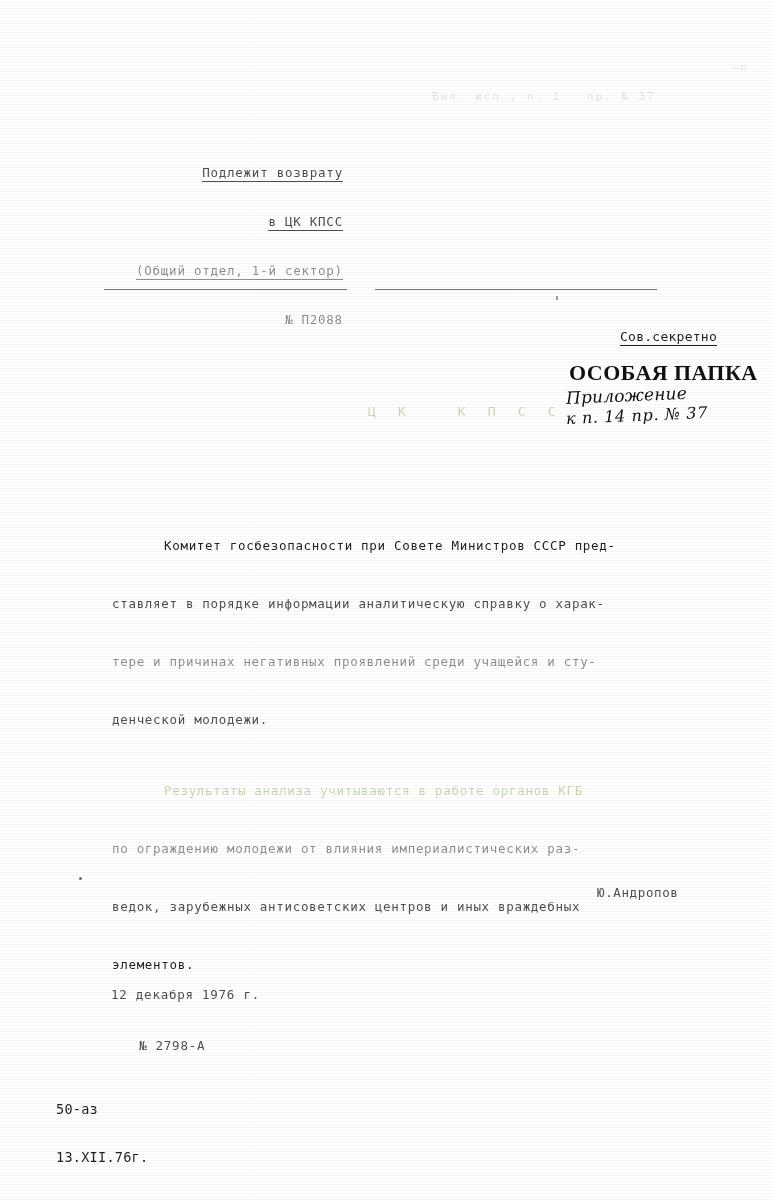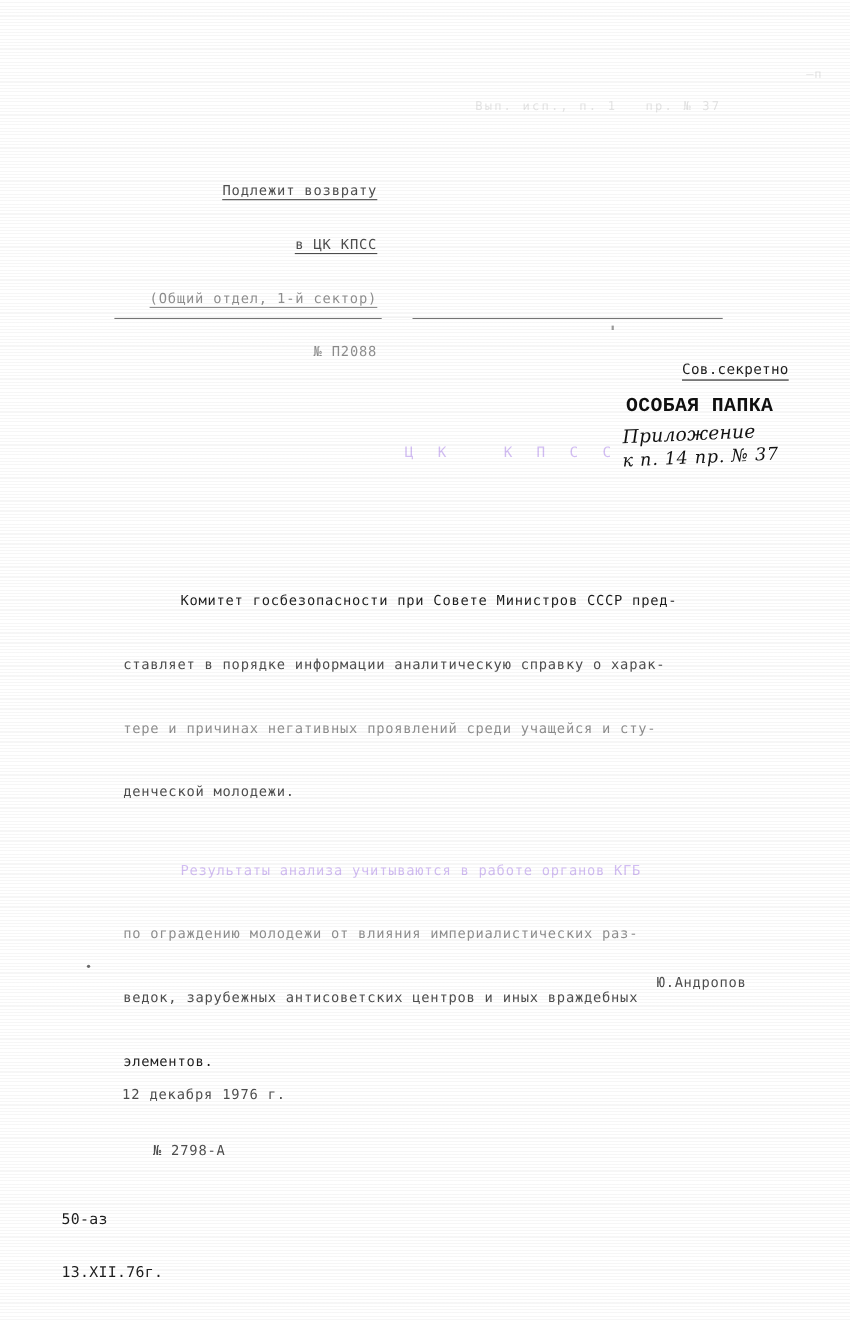--- a/index.html
+++ b/index.html
@@ -26,21 +26,21 @@
     font-family: "DejaVu Sans Mono", "Liberation Mono", monospace;
     letter-spacing: 0.06em;
     white-space: pre;
     line-height: 1.0;
   }
 
   
   .ink-strong { color: #0d0d0d; opacity: .93; }
   .ink-mid    { color: #222222; opacity: .80; }
   .ink-weak   { color: #333333; opacity: .55; }
-  .ink-faint  { color: #6d28d9; opacity: .30; }
+  .ink-faint  { color: #4d7c0f; opacity: .30; }
   .ink-ghost  { color: #555555; opacity: .16; }
 
   
   .top-note {
     position: absolute;
     left: 432px;
     top: 60px;
     font-size: 11px;
     letter-spacing: .18em;
     margin-top: 31px;
@@ -110,23 +110,23 @@
     top: 330px;
     font-size: 13px;
     letter-spacing: .02em;
     margin-left: 29px;
   }
 
   .osobaya {
     position: absolute;
     left: 569px;
     top: 360px;
-    font-family: Liberation Mono, monospace;
+    font-family: Liberation Serif, serif;
     font-weight: bold;
-    font-size: 18px;
+    font-size: 22px;
     letter-spacing: .02em;
     color: #101010;
   }
 
   .handwrite {
     position: absolute;
     left: 566px;
     font-family: "DejaVu Serif", "Liberation Serif", serif;
     font-style: italic;
     color: #111111;

